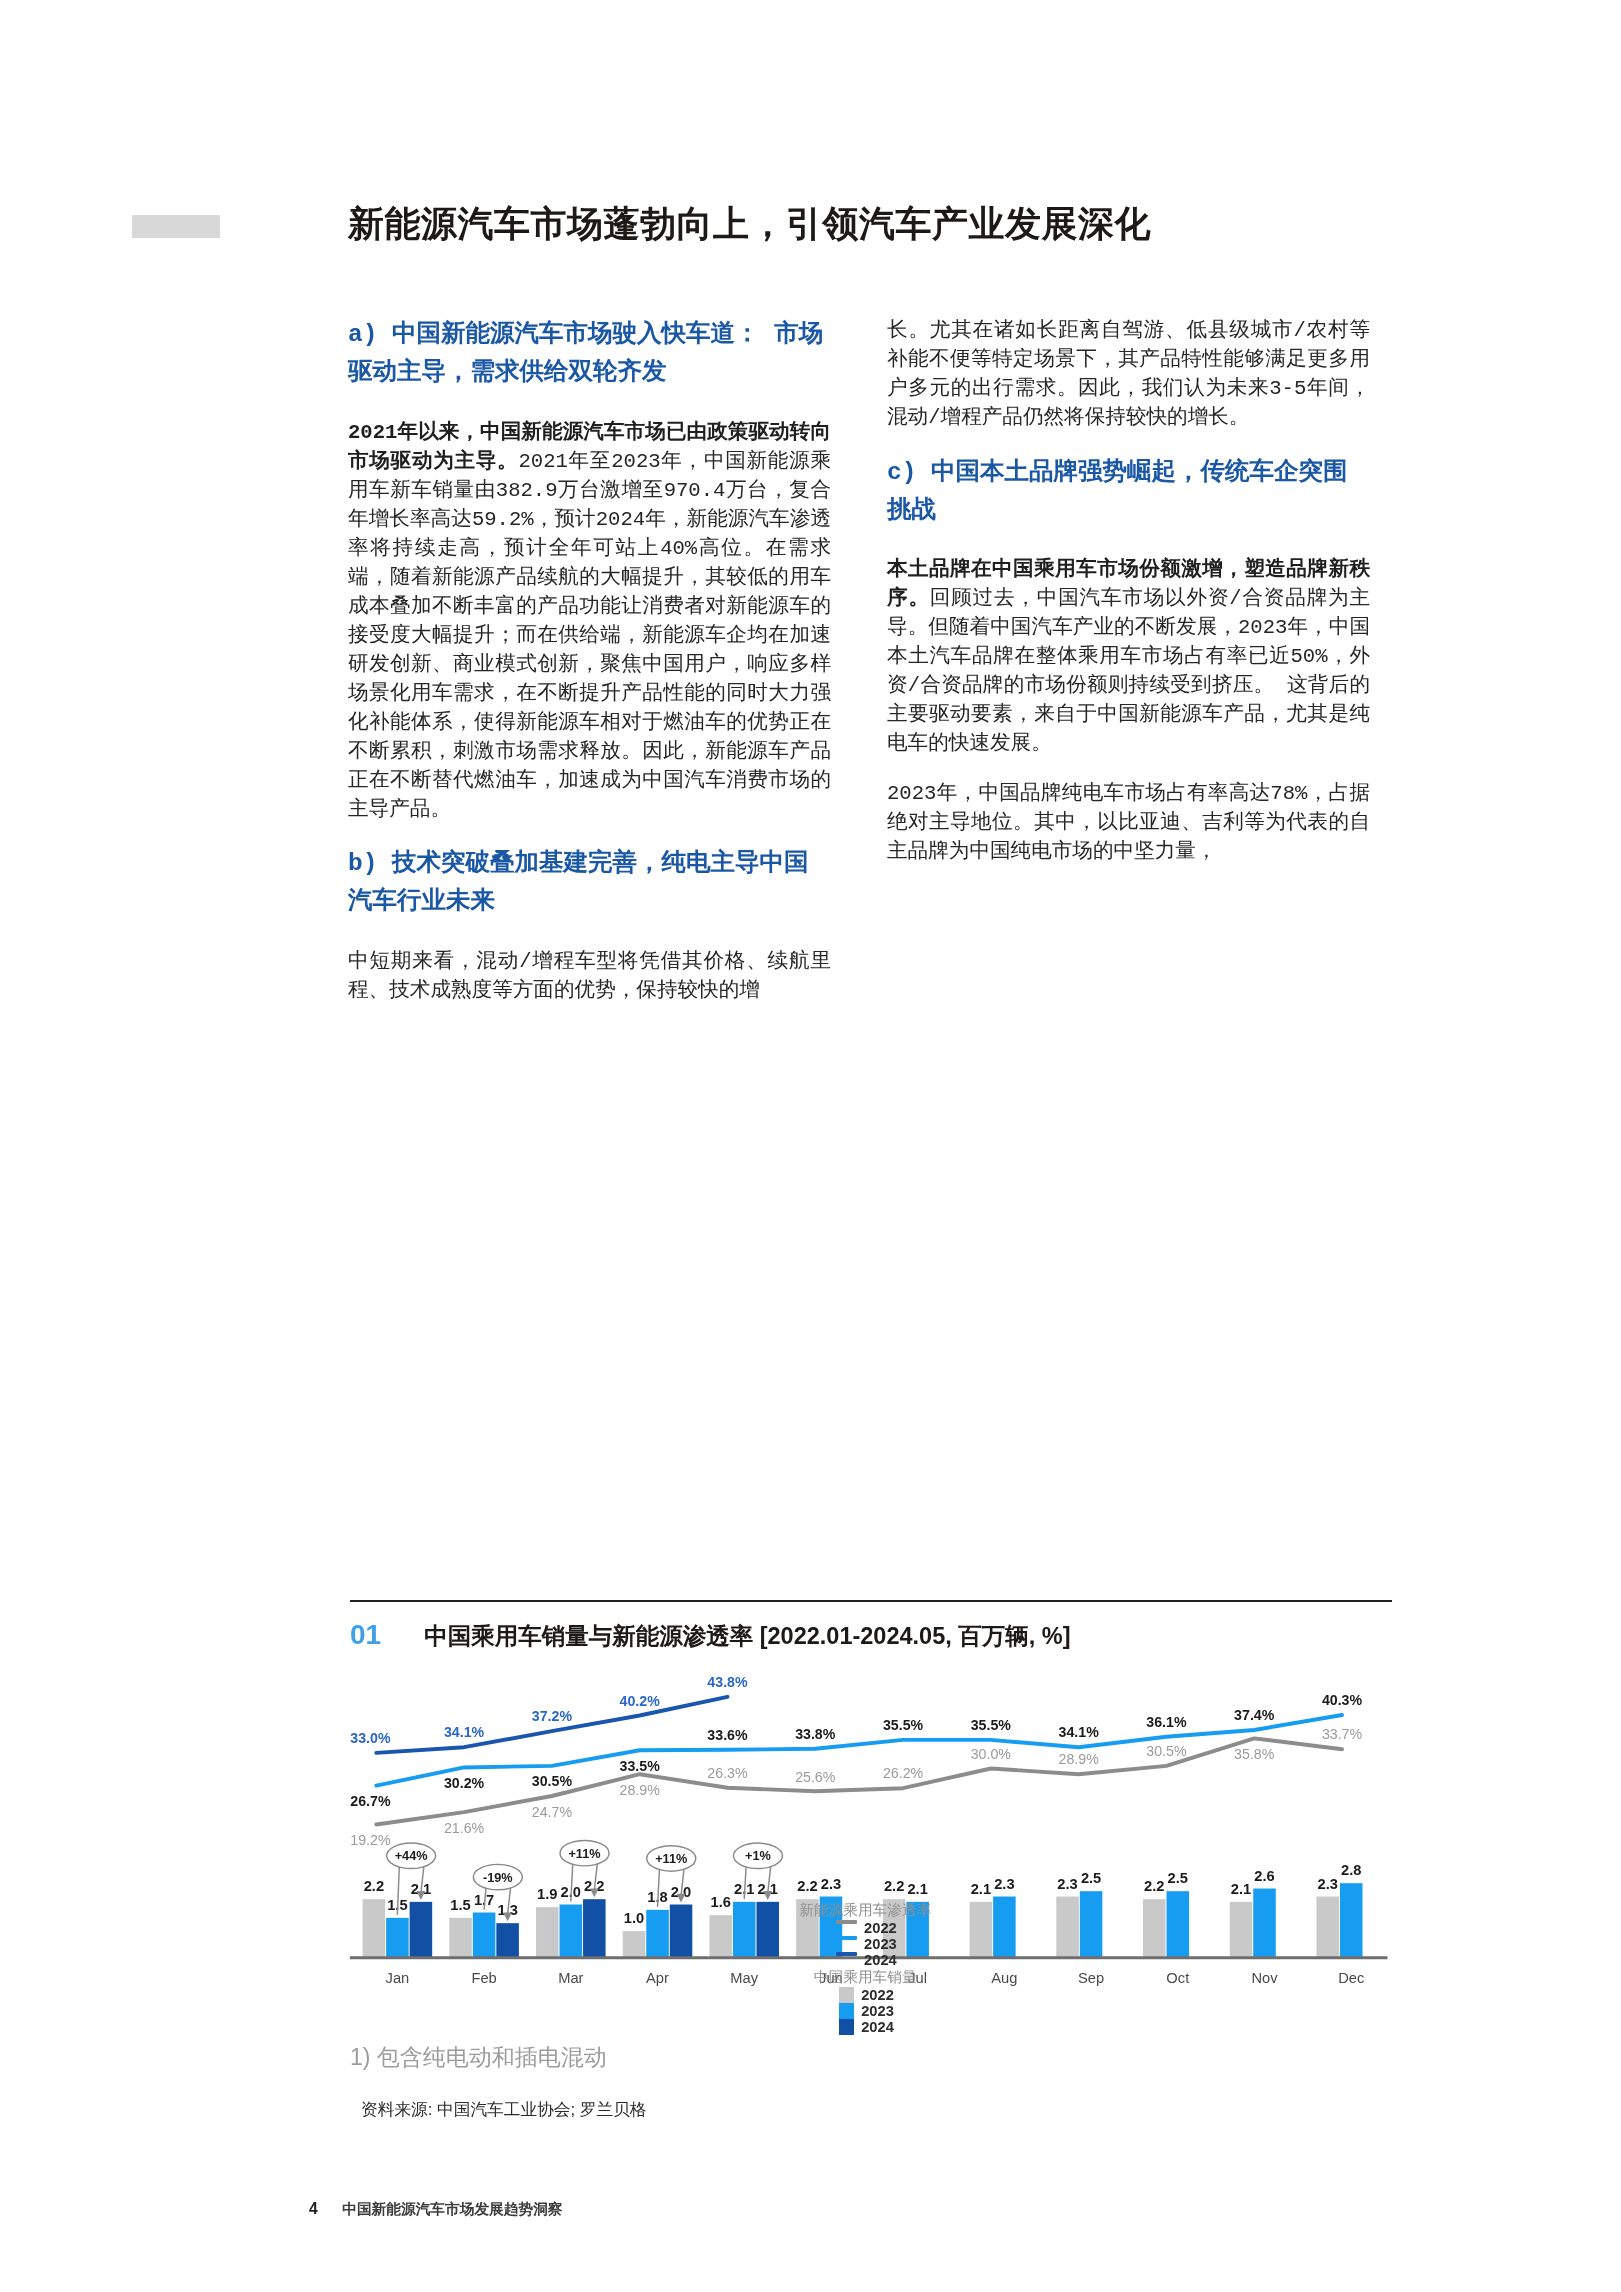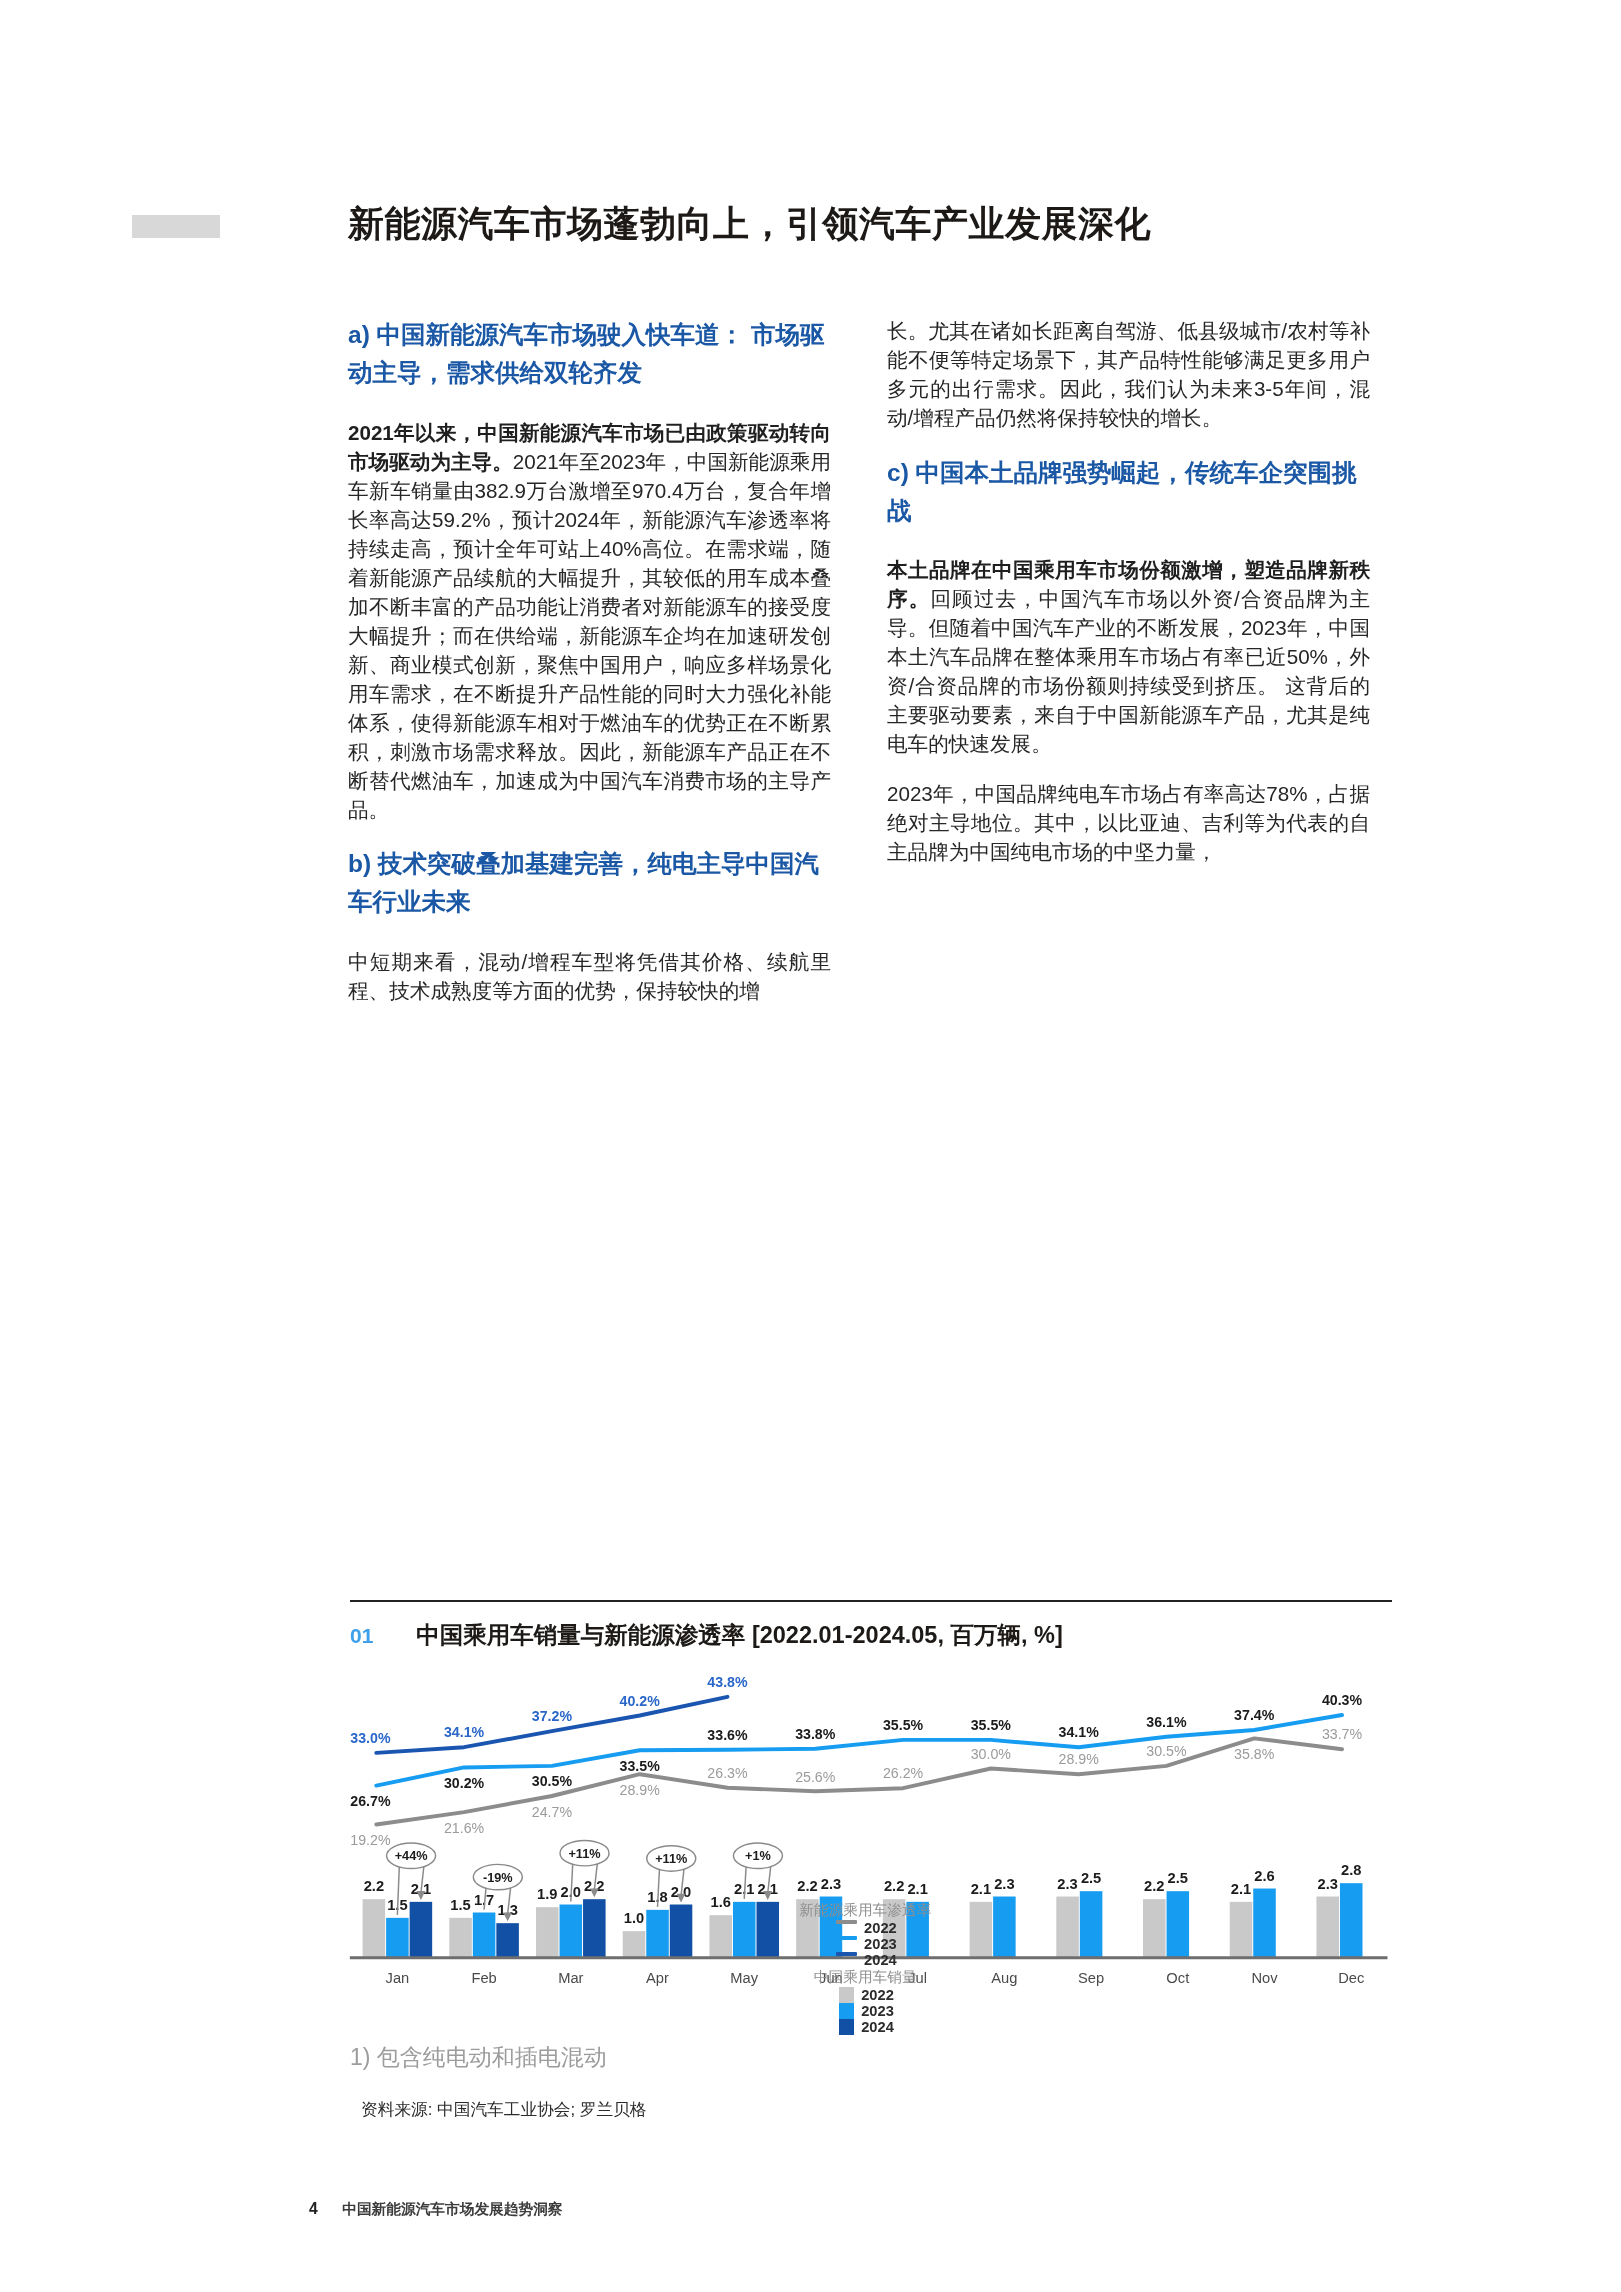--- a/index.html
+++ b/index.html
@@ -4,32 +4,32 @@
 <style>
   html,body{margin:0;padding:0;}
   body{
     width:1621px;height:2293px;position:relative;background:#ffffff;
     font-family:"Liberation Sans","DejaVu Sans",sans-serif;color:#262626;
     overflow:hidden;
   }
   .abs{position:absolute;}
   .deco-bar{left:132px;top:215px;width:88px;height:22.5px;background:#d8d8d8;}
   .page-title{left:348px;top:200px;width:1029px;font-size:36px;font-weight:bold;color:#1c1917;letter-spacing:0.5px;}
-  .col{width:483px;}
+  .col{width:483px;font-family:Liberation Mono, monospace;}
   .col-left{left:348px;top:316px;}
   .col-right{left:887px;top:316px;}
   h3.sec{color:#1a57a5;font-size:24.5px;line-height:38px;font-weight:bold;margin:21.6px 0 25.5px 0;}
   h3.sec:first-child{margin-top:0;}
   p.body{font-size:20.6px;line-height:29px;text-align:justify;margin:0 0 20.6px 0;}
   p.body.tight{margin-bottom:0;}
   p.body b{font-weight:bold;color:#1f1f1f;}
   .ref{color:#3ea0e9;font-weight:bold;}
   .chart-divider{left:350px;top:1600px;width:1042px;height:2px;background:#222;}
   .chart-head{left:350px;top:1619px;width:1042px;display:flex;align-items:baseline;}
-  .chart-index{color:#3ea0e9;font-size:21px;font-weight:bold;margin-right:43px;}
+  .chart-index{color:#3ea0e9;font-size:28px;font-weight:bold;margin-right:43px;}
   .chart-title{color:#1c1917;font-size:23.5px;font-weight:bold;}
   #chart-svg{left:343px;top:1656px;}
   #chart-svg text{font-family:"Liberation Sans","DejaVu Sans",sans-serif;}
   .legend{left:350px;top:1901px;width:1054px;display:flex;align-items:center;font-size:14.7px;color:#2d2d2d;flex-direction:column;}
   .legend .grp-label{color:#8f8f8f;margin-right:23.5px;}
   .legend .entry{display:flex;margin-right:21.6px;font-weight:bold;}
   .legend .dash{display:inline-block;width:21.6px;height:3.9px;margin-right:6.9px;border-radius:1px;}
   .legend .sq{display:inline-block;width:15.7px;height:15.7px;margin-right:6.9px;}
   .legend .gap{width:39px;}
   .footnote{left:350px;top:2042px;font-size:23px;color:#9c9c9c;}

